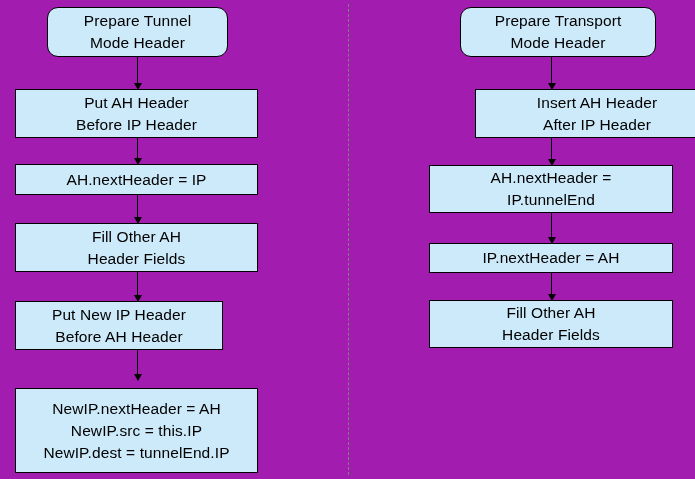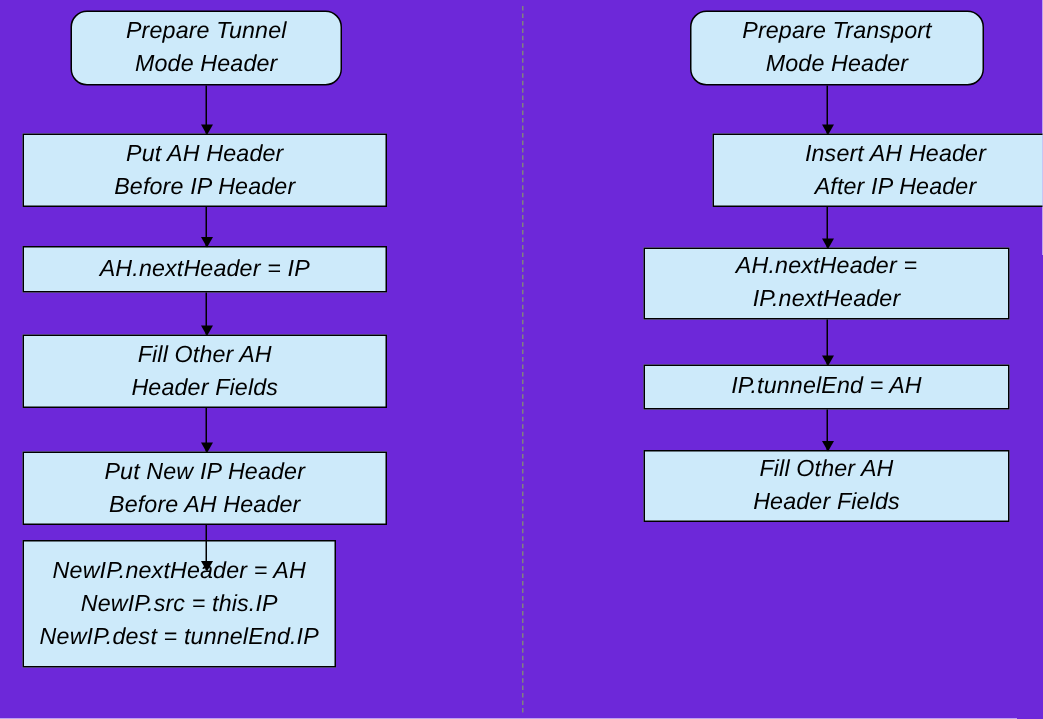--- a/index.html
+++ b/index.html
@@ -10,22 +10,21 @@
   body {
     width: 695px;
     height: 479px;
     font-family: "Liberation Sans", sans-serif;
     overflow: hidden;
   }
   #canvas {
     position: relative;
     width: 695px;
     height: 479px;
-    background: #6d28d9;
-    font-style: italic;
+    background: #a21caf;
   }
   .divider {
     position: absolute;
     top: 4px;
     bottom: 4px;
     width: 0;
     border-left: 1px dashed #808080;
   }
   .node {
     position: absolute;
@@ -70,39 +69,39 @@
 
   <div class="divider" id="divider" style="left: 348px;"></div>
 
   <div class="node terminal" style="left: 47px; top: 7px; width: 181px; height: 50px;">Prepare Tunnel
 Mode Header</div>
   <div class="node" style="left: 15px; top: 164px; width: 243px; height: 31px;">AH.nextHeader = IP</div>
   <div class="node" style="left: 15px; top: 89px; width: 243px; height: 49px;">Put AH Header
 Before IP Header</div>
   <div class="node" style="left: 15px; top: 223px; width: 243px; height: 49px;">Fill Other AH
 Header Fields</div>
-  <div class="node" style="left: 15px; top: 301px; width: 243px; height: 49px;">Put New IP Header
+  <div class="node" style="left: 15px; top: 301px; width: 208px; height: 49px;">Put New IP Header
 Before AH Header</div>
-  <div class="node" style="left: 15px; top: 360px; width: 209px; height: 85px;">NewIP.nextHeader = AH
+  <div class="node" style="left: 15px; top: 388px; width: 243px; height: 85px;">NewIP.nextHeader = AH
 NewIP.src = this.IP
 NewIP.dest = tunnelEnd.IP</div>
 
   <div class="arrow" style="left: 137px; top: 57px; height: 32px;"></div>
   <div class="arrow" style="left: 137px; top: 138px; height: 26px;"></div>
   <div class="arrow" style="left: 137px; top: 195px; height: 28px;"></div>
   <div class="arrow" style="left: 137px; top: 272px; height: 29px;"></div>
   <div class="arrow" style="left: 137px; top: 350px; height: 30px;"></div>
 
   <div class="node terminal" style="left: 460px; top: 7px; width: 196px; height: 50px;">Prepare Transport
 Mode Header</div>
   <div class="node" style="left: 429px; top: 89px; width: 244px; height: 49px; margin-left: 46px;">Insert AH Header
 After IP Header</div>
   <div class="node" style="left: 429px; top: 165px; width: 244px; height: 48px;">AH.nextHeader =
-IP.nextHeader</div>
-  <div class="node" style="left: 429px; top: 243px; width: 244px; height: 30px;">IP.tunnelEnd = AH</div>
+IP.tunnelEnd</div>
+  <div class="node" style="left: 429px; top: 243px; width: 244px; height: 30px;">IP.nextHeader = AH</div>
   <div class="node" style="left: 429px; top: 300px; width: 244px; height: 48px;">Fill Other AH
 Header Fields</div>
 
   <div class="arrow" style="left: 551px; top: 57px; height: 32px;"></div>
   <div class="arrow" style="left: 551px; top: 138px; height: 27px;"></div>
   <div class="arrow" style="left: 551px; top: 213px; height: 30px;"></div>
   <div class="arrow" style="left: 551px; top: 273px; height: 27px;"></div>
 
 </div>
 

